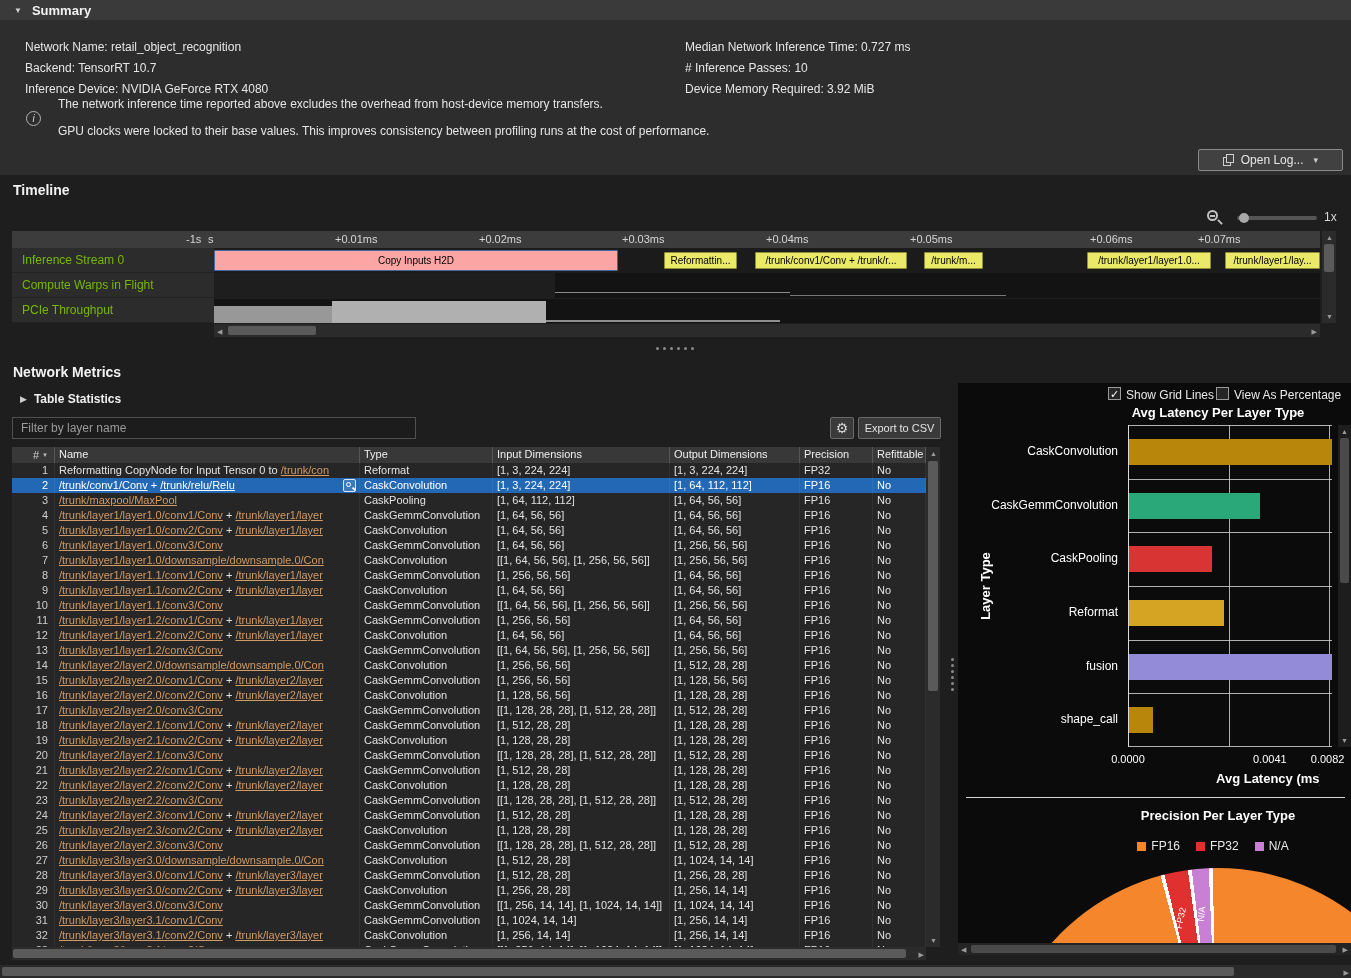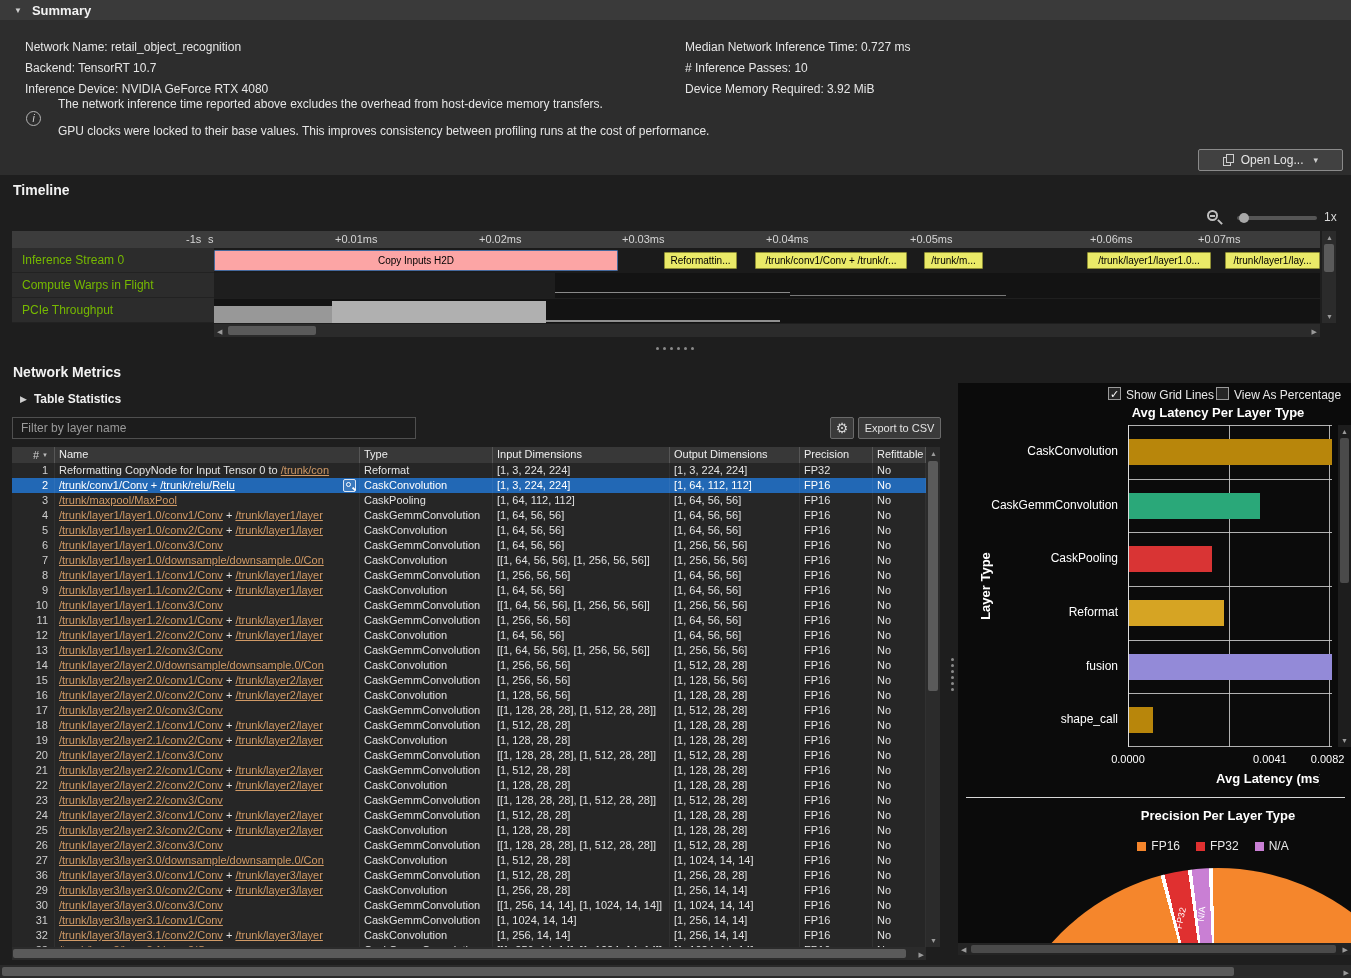--- a/index.html
+++ b/index.html
@@ -480,21 +480,21 @@
       <div class="trow">
         <div class="tcell c0">27</div>
         <div class="tcell c1"><a class="link">/trunk/layer3/layer3.0/downsample/downsample.0/Con</a></div>
         <div class="tcell c2">CaskConvolution</div>
         <div class="tcell c3">[1, 512, 28, 28]</div>
         <div class="tcell c4">[1, 1024, 14, 14]</div>
         <div class="tcell c5">FP16</div>
         <div class="tcell c6">No</div>
       </div>
       <div class="trow">
-        <div class="tcell c0">36</div>
+        <div class="tcell c0">28</div>
         <div class="tcell c1"><a class="link">/trunk/layer3/layer3.0/conv1/Conv</a><span> + </span><a class="link">/trunk/layer3/layer</a></div>
         <div class="tcell c2">CaskGemmConvolution</div>
         <div class="tcell c3">[1, 512, 28, 28]</div>
         <div class="tcell c4">[1, 256, 28, 28]</div>
         <div class="tcell c5">FP16</div>
         <div class="tcell c6">No</div>
       </div>
       <div class="trow">
         <div class="tcell c0">29</div>
         <div class="tcell c1"><a class="link">/trunk/layer3/layer3.0/conv2/Conv</a><span> + </span><a class="link">/trunk/layer3/layer</a></div>

